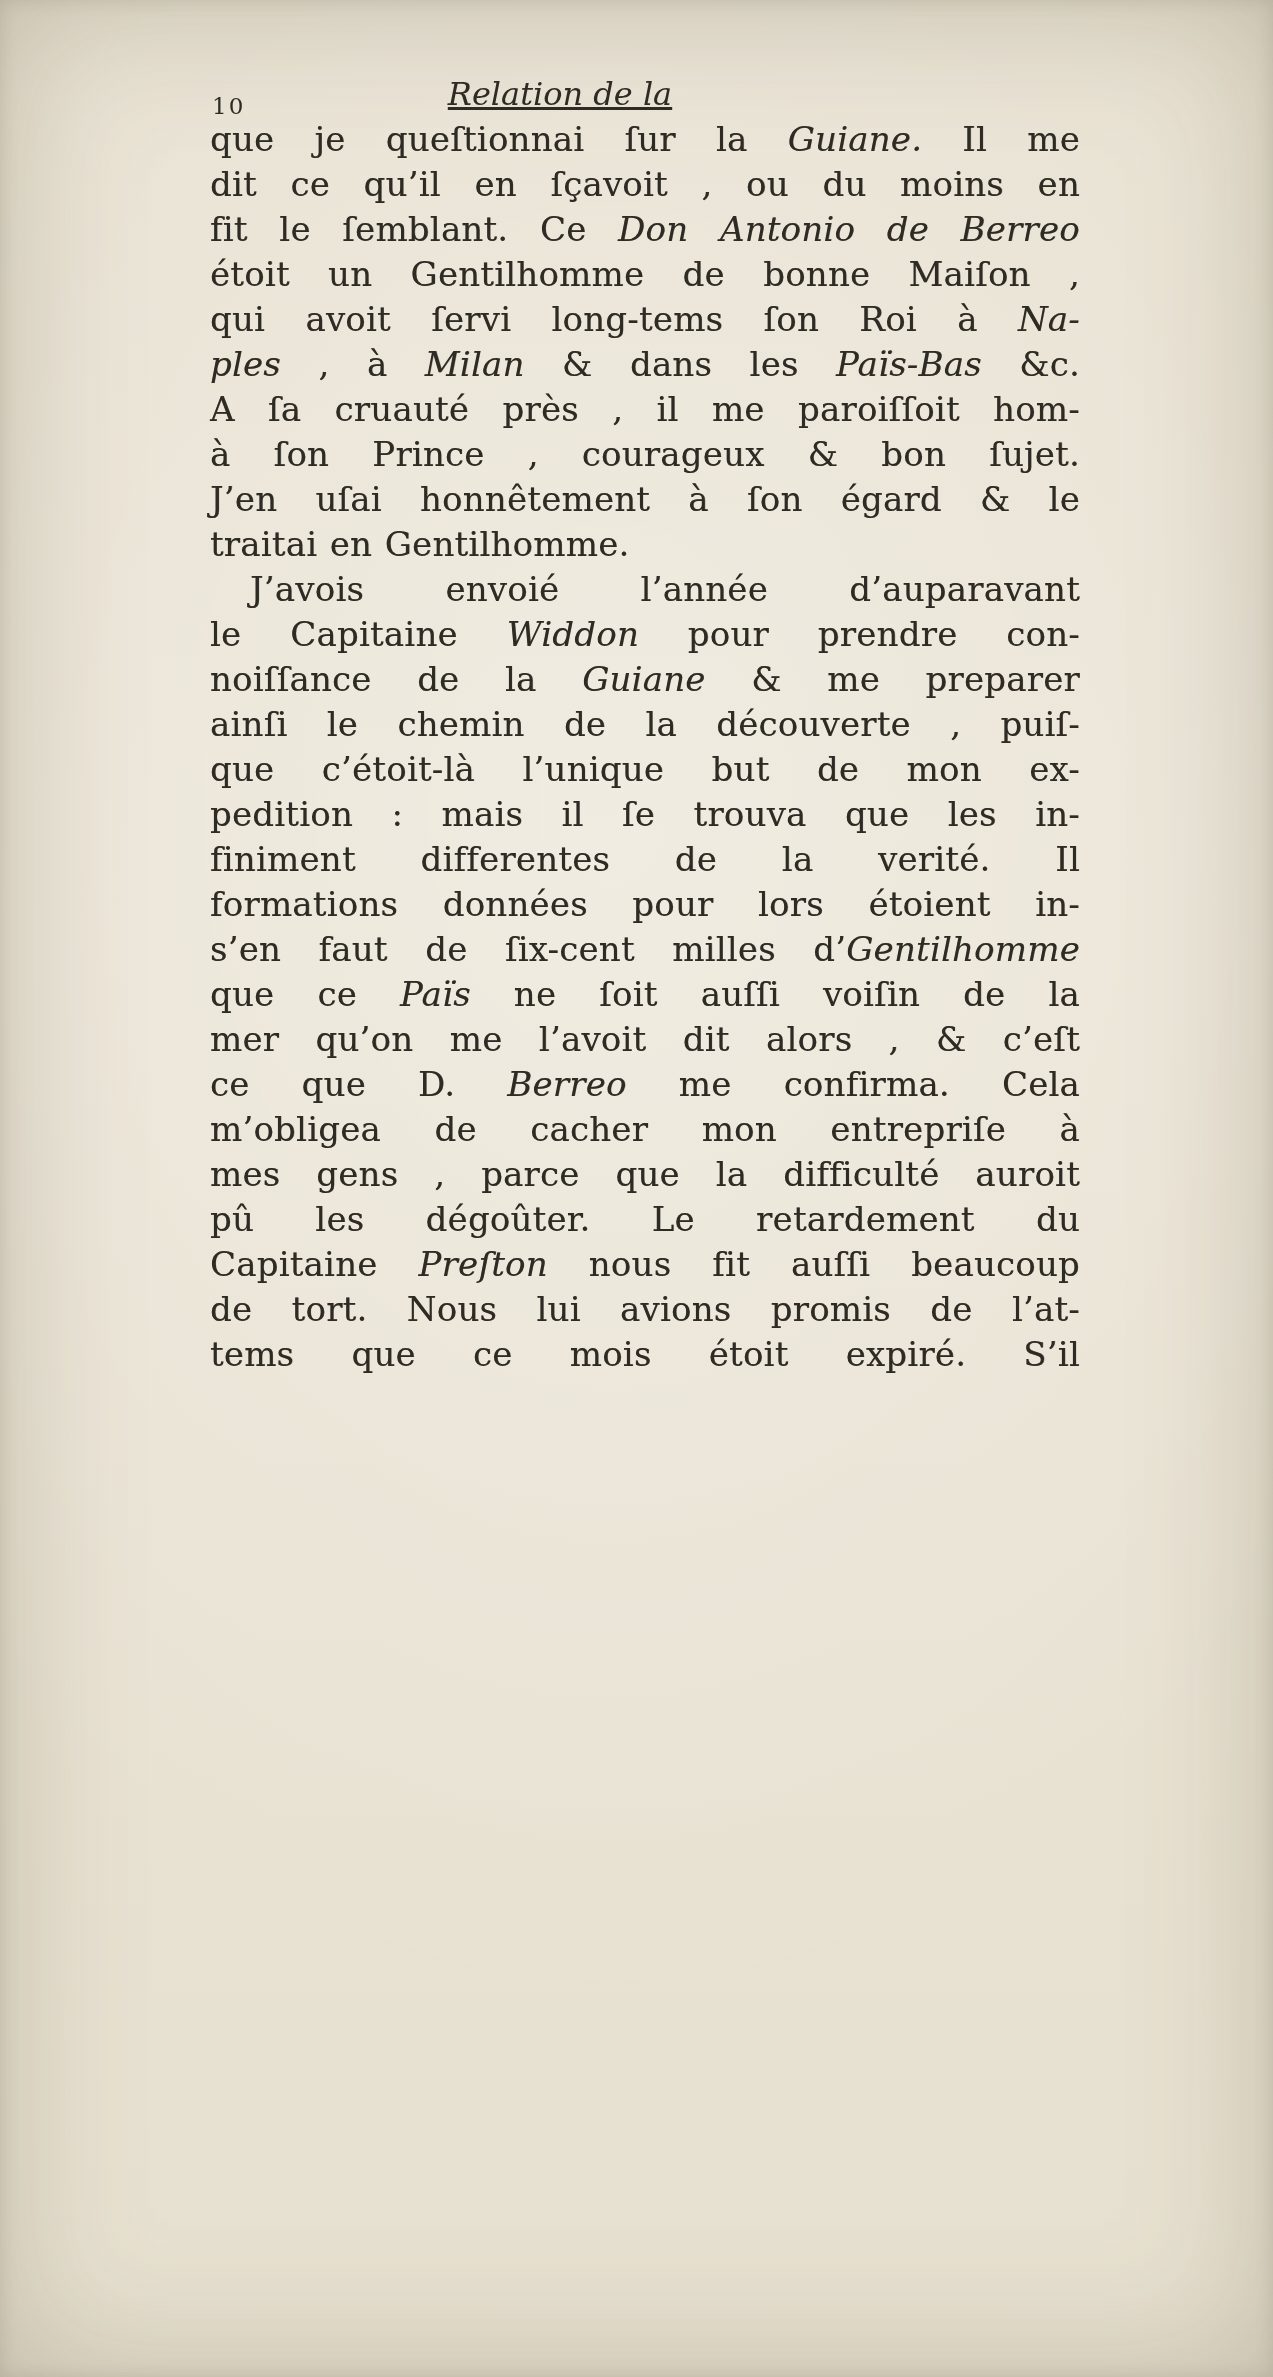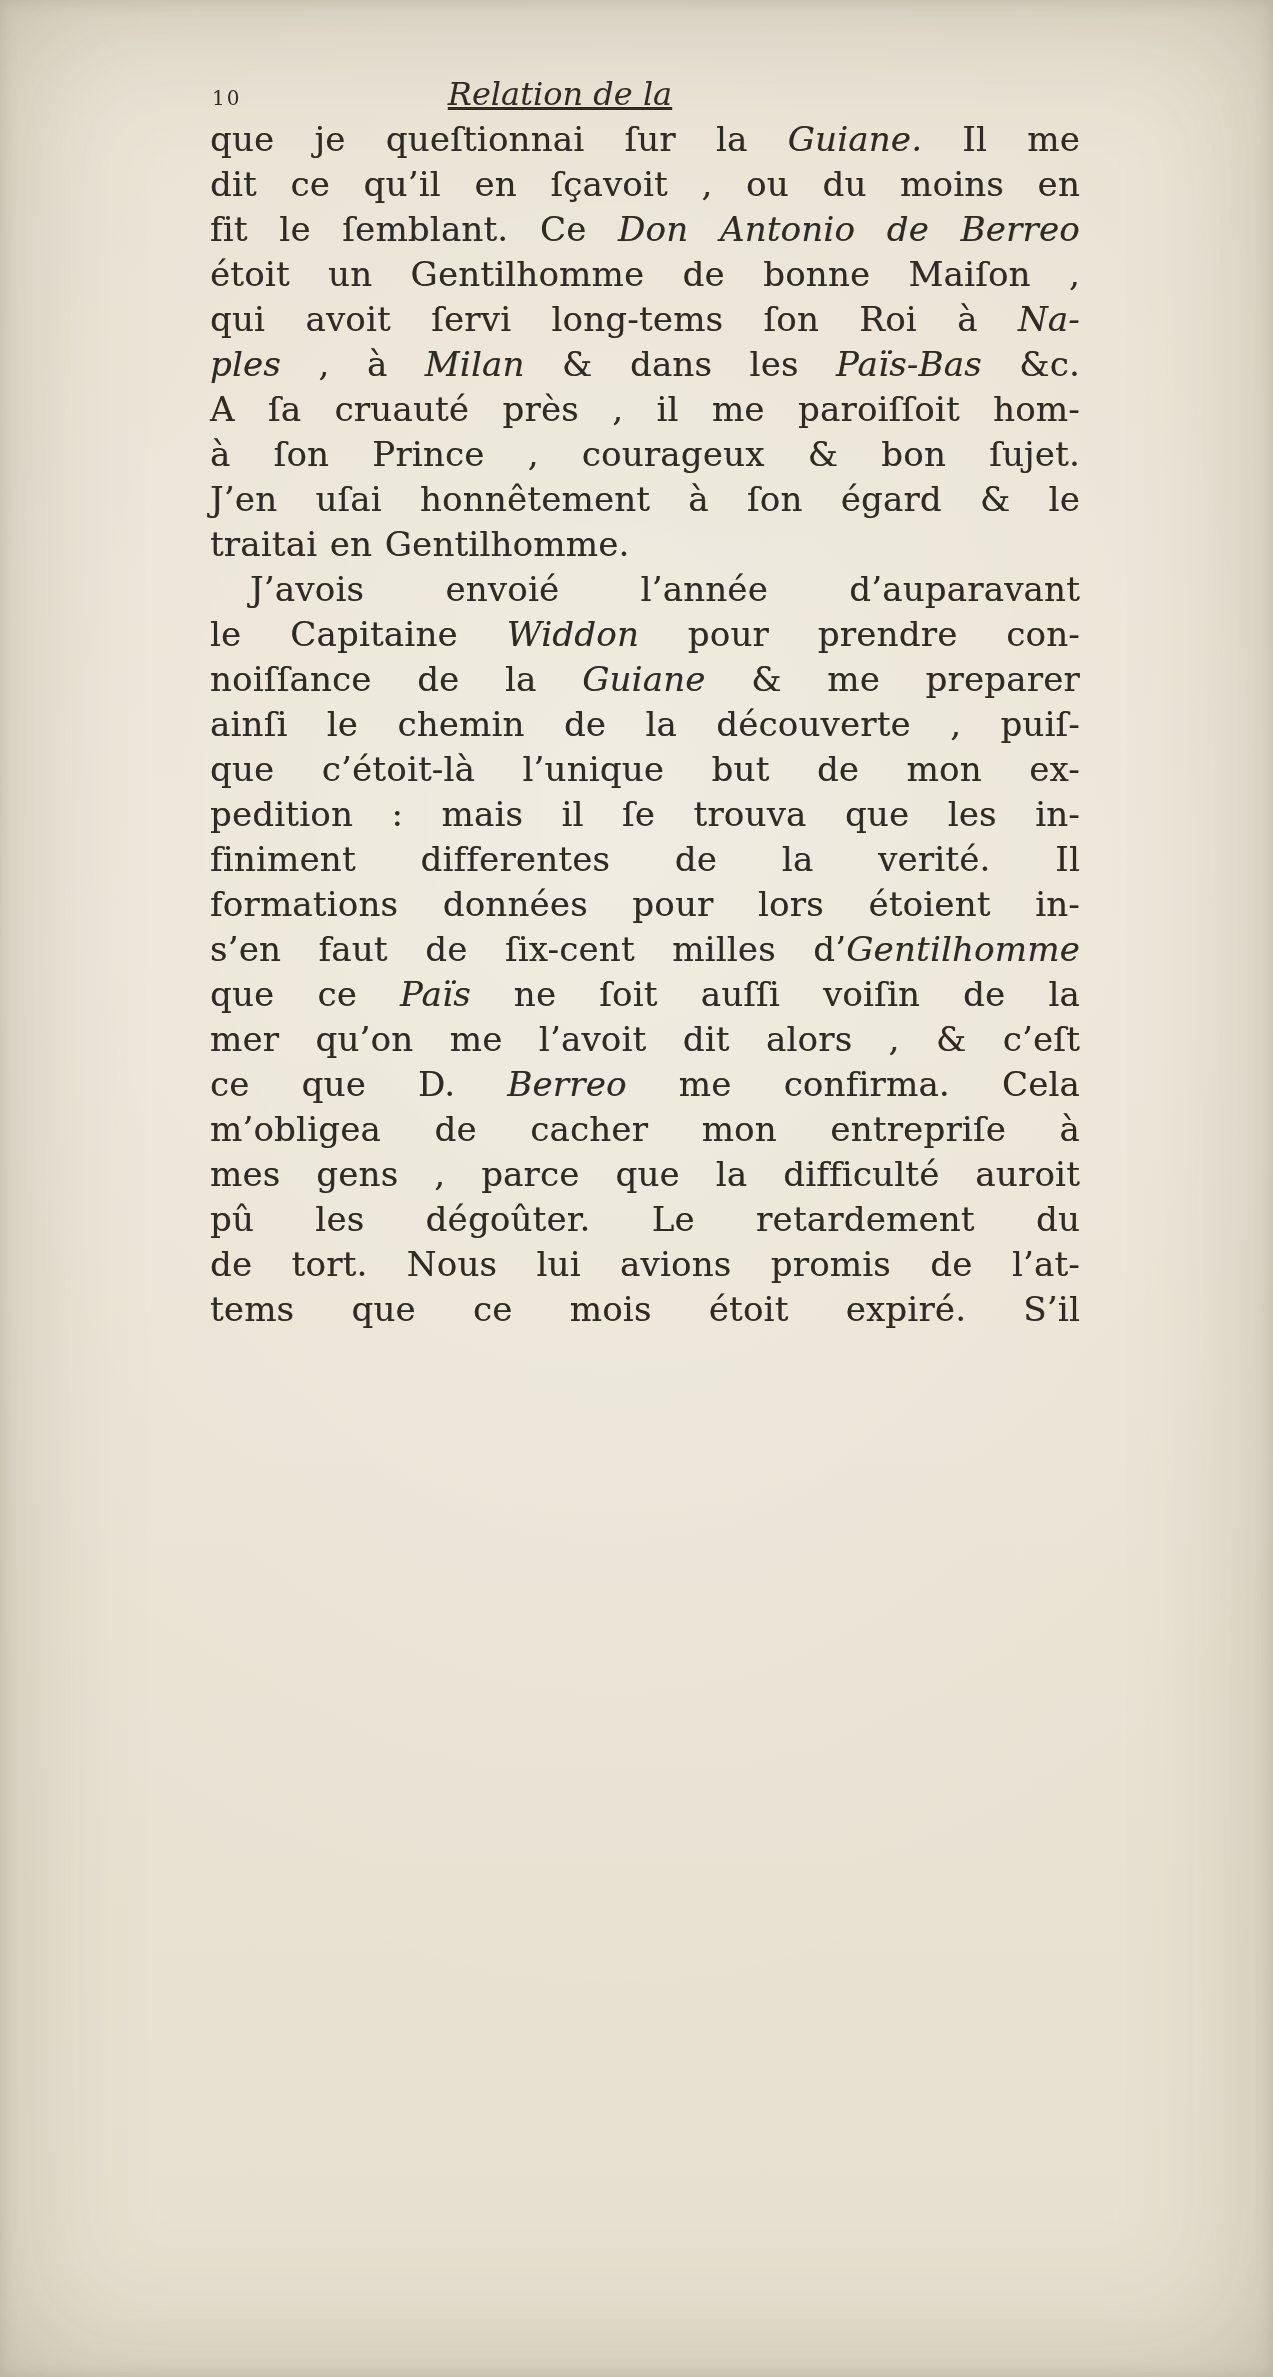--- a/index.html
+++ b/index.html
@@ -26,23 +26,23 @@
   }
   .header-row {
     position: relative;
     height: 45px;
     line-height: 45px;
     font-size: 31px;
   }
   .page-num {
     position: absolute;
     left: 2px;
-    top: 4px;
+    top: 12px;
     letter-spacing: 2px;
-    font-size: 20px;
+    font-size: 23px;
   }
   .running-header {
     position: absolute;
     left: 0; right: 0;
     text-align: center;
     padding-right: 170px;
     font-style: italic;
     font-size: 32px;
     text-decoration: underline;
   }
@@ -92,17 +92,18 @@
         <div class="line just"><span>pedition : mais il ſe trouva que les in-</span></div>
         <div class="line just"><span>finiment differentes de la verité. Il</span></div>
         <div class="line just"><span>formations données pour lors étoient in-</span></div>
         <div class="line just"><span>s’en faut de ſix-cent milles d’</span><span class="it">Gentilhomme</span></div>
         <div class="line just"><span>que ce </span><span class="it">Païs</span><span> ne ſoit auſſi voiſin de la</span></div>
         <div class="line just"><span>mer qu’on me l’avoit dit alors , &amp; c’eſt</span></div>
         <div class="line just"><span>ce que D. </span><span class="it">Berreo</span><span> me confirma. Cela</span></div>
         <div class="line just"><span>m’obligea de cacher mon entrepriſe à</span></div>
         <div class="line just"><span>mes gens , parce que la difficulté auroit</span></div>
         <div class="line just"><span>pû les dégoûter. Le retardement du</span></div>
+        <div class="line just"><span>Capitaine </span><span class="it">Preſton</span><span> nous fit auſſi beaucoup</span></div>
         <div class="line just"><span>de tort. Nous lui avions promis de l’at-</span></div>
         <div class="line just"><span>tems que ce mois étoit expiré. S’il</span></div>
       </div>
   </div>
 </div>
 
 </body></html>

